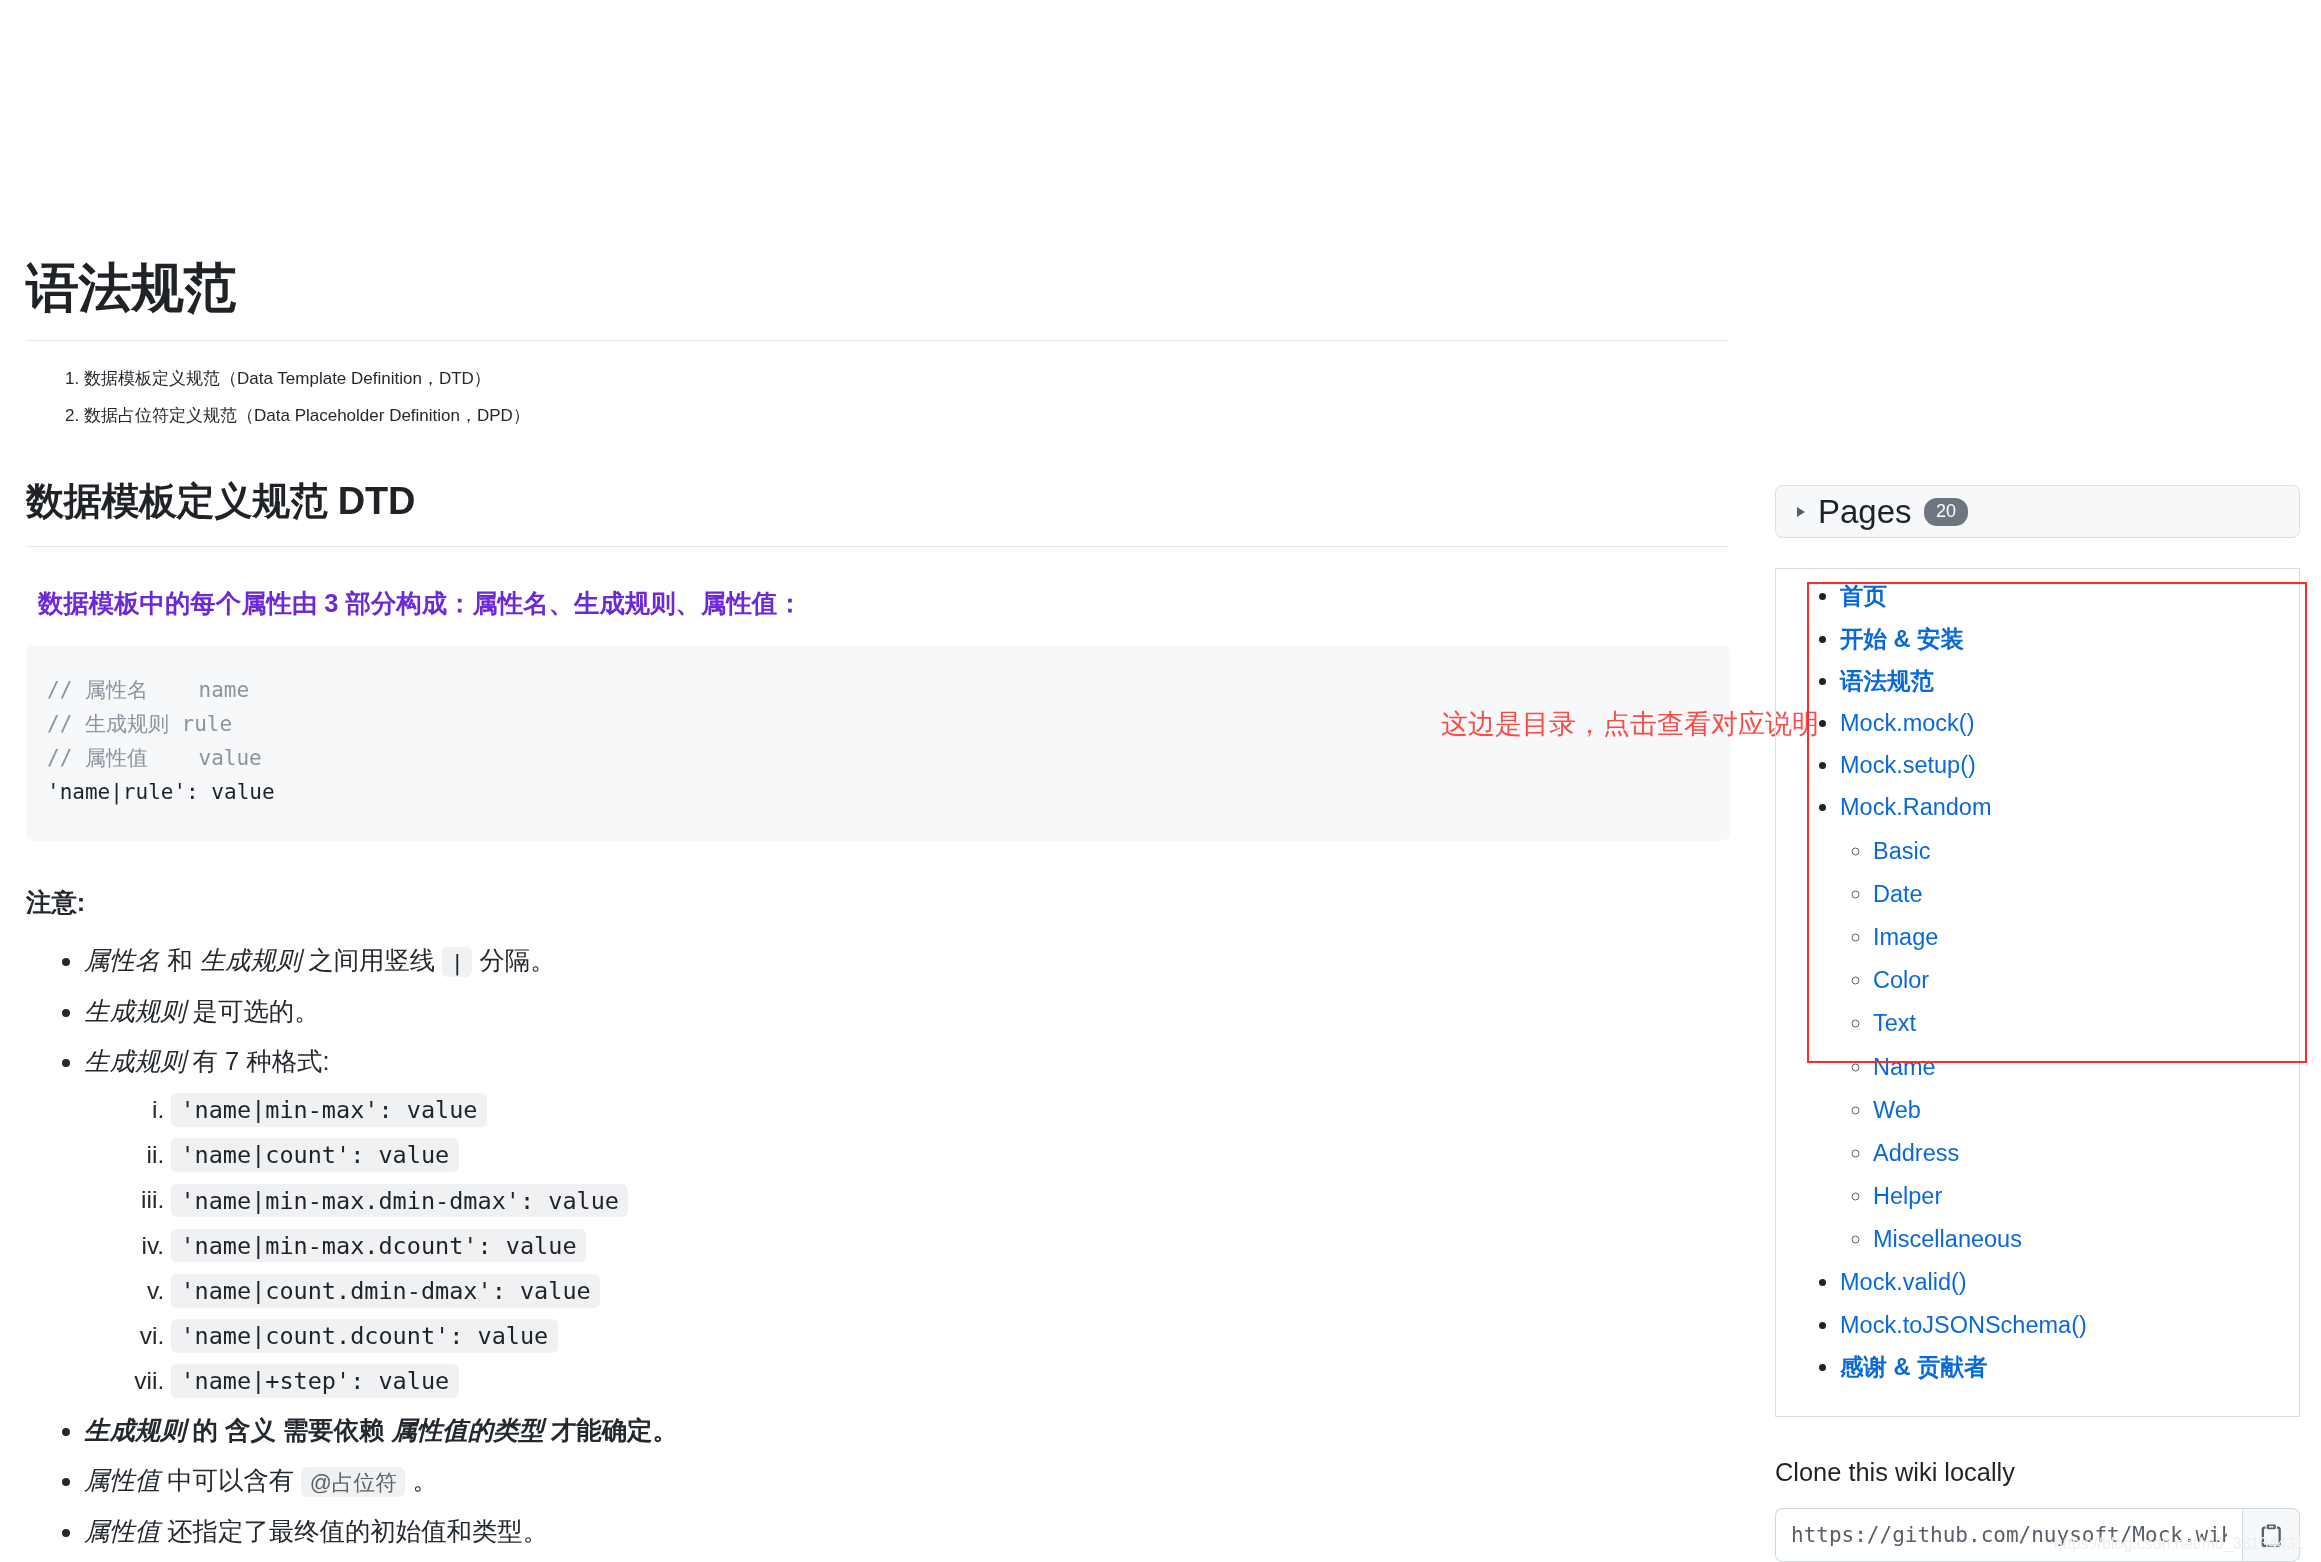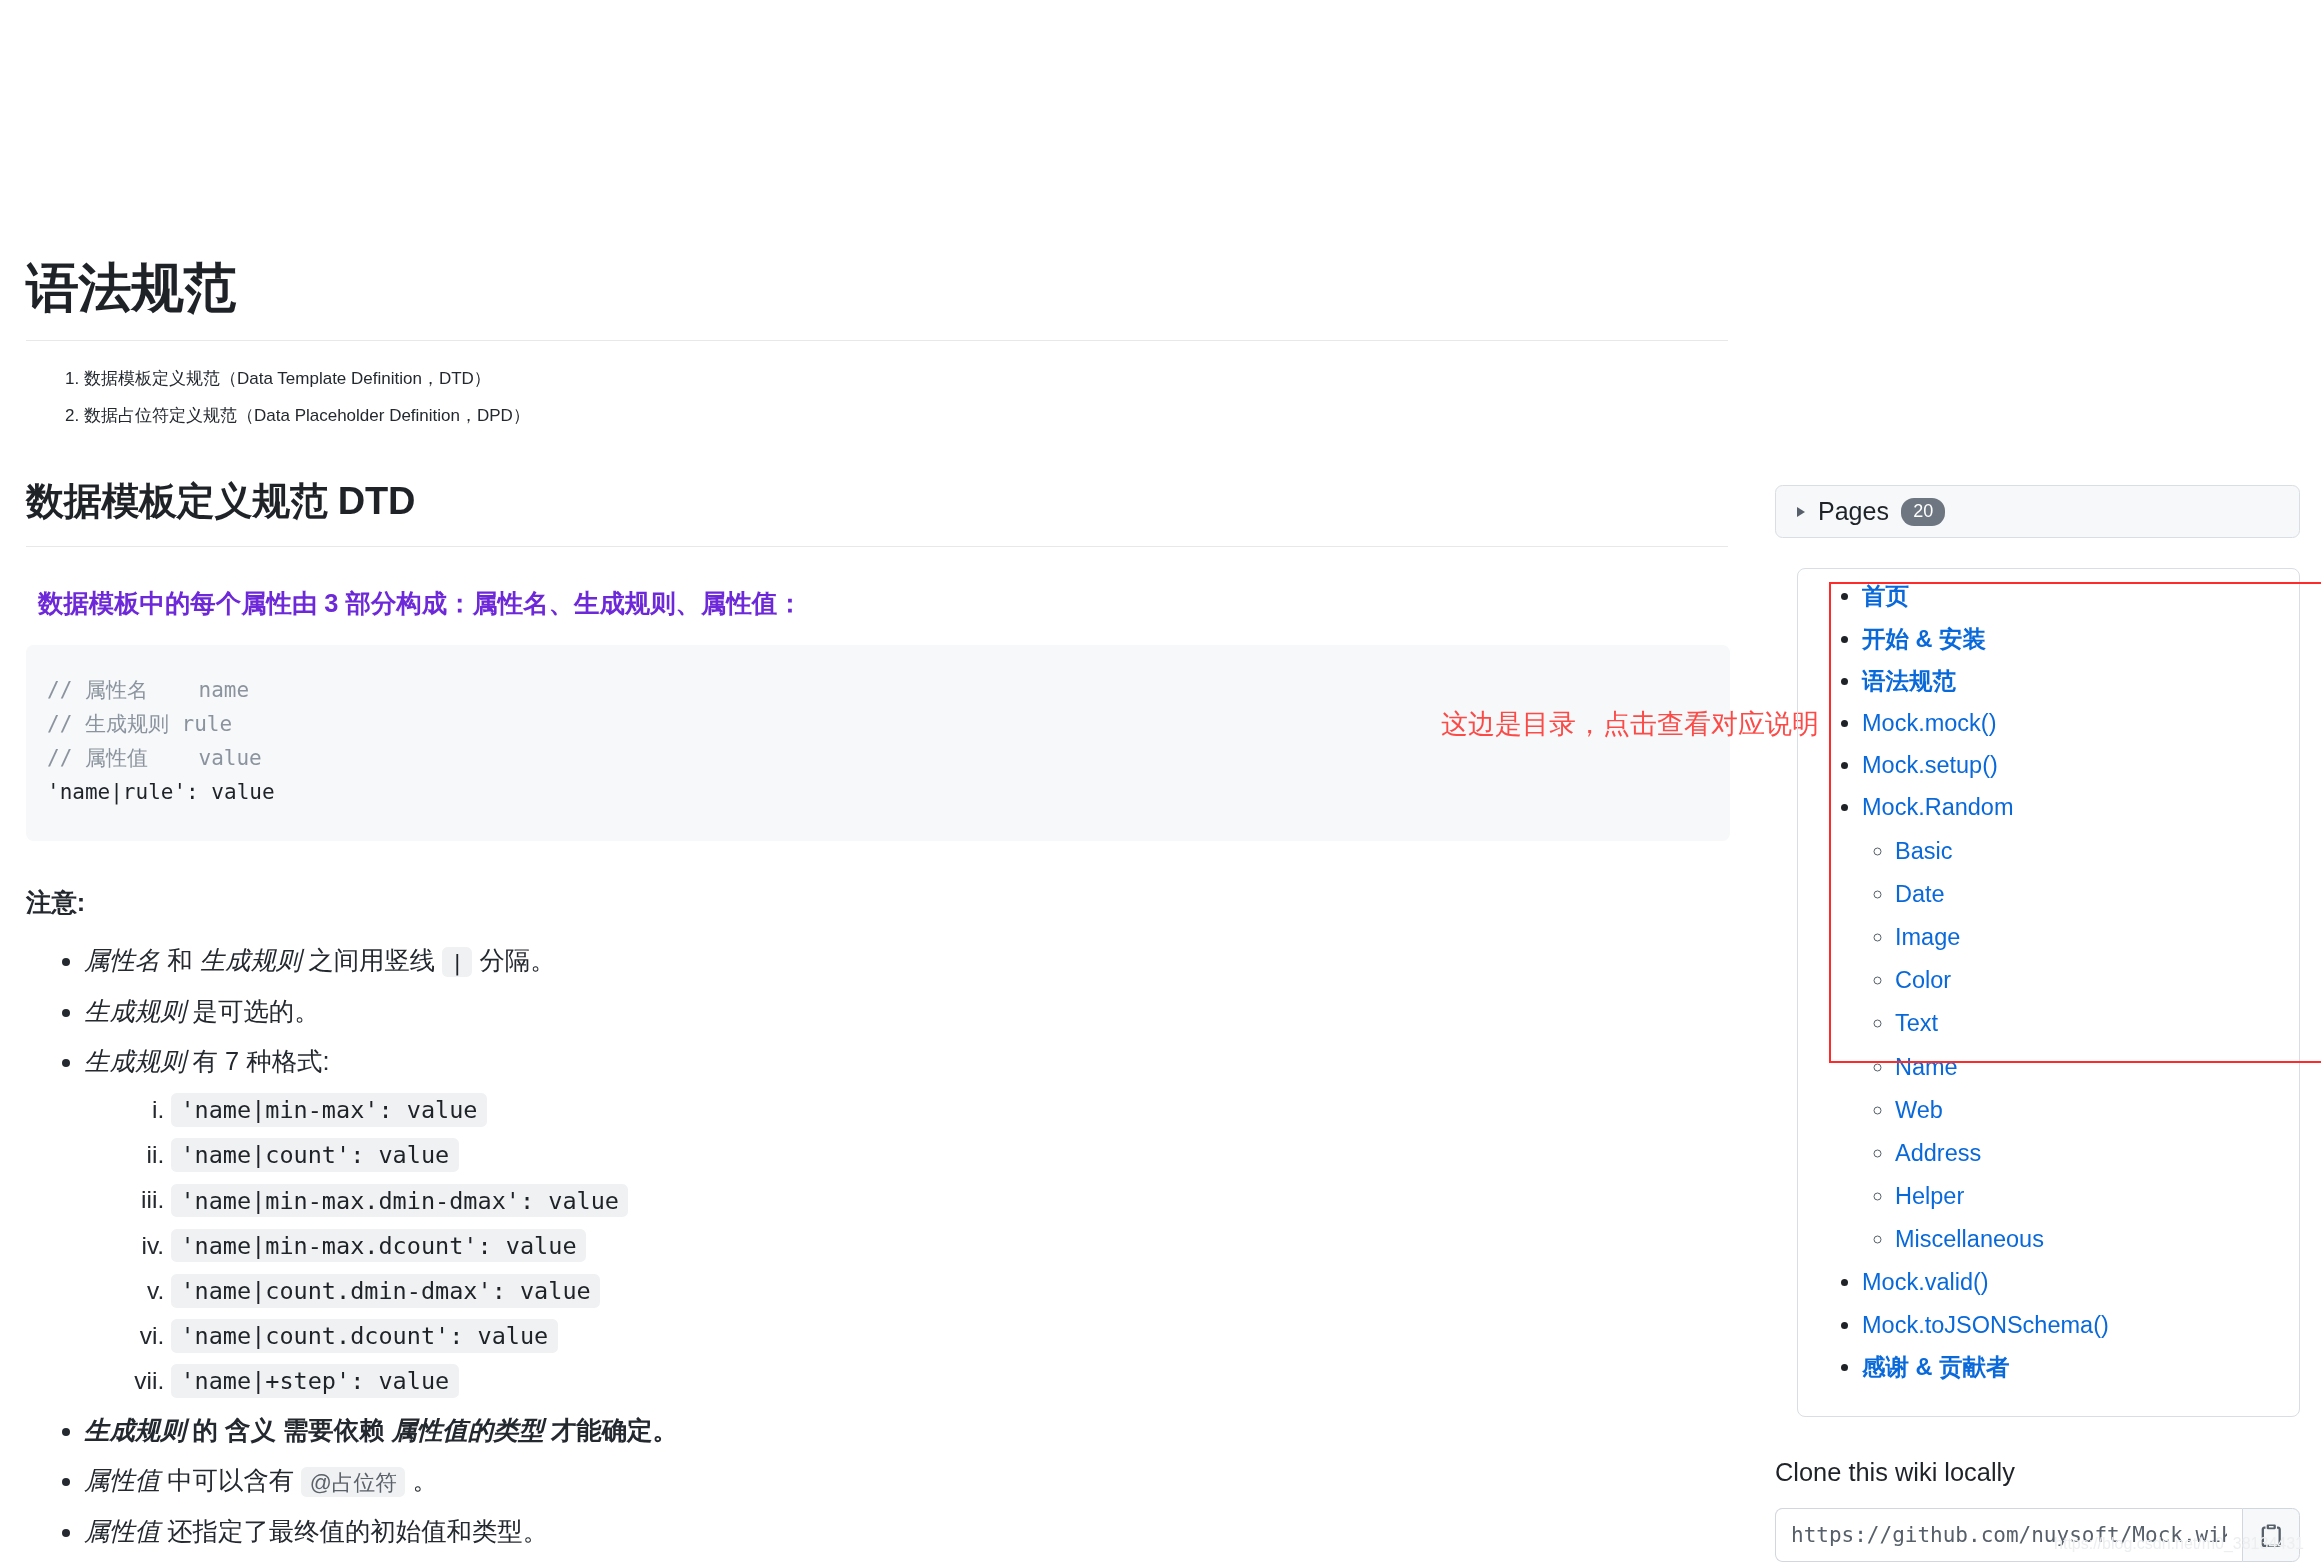--- a/index.html
+++ b/index.html
@@ -159,37 +159,36 @@
     padding: 0 21px;
     margin-bottom: 30px;
   }
   .caret {
     width: 0; height: 0;
     border-left: 8.5px solid #57606a;
     border-top: 5.6px solid transparent;
     border-bottom: 5.6px solid transparent;
     margin-right: 13px;
   }
-  .pages-label { font-size: 25px; font-weight: 400; color: #1f2328; }
+  .pages-label { font-size: 33px; font-weight: 400; color: #1f2328; }
   .pages-badge {
     margin-left: 12.2px;
     background: #6e7781;
     color: #ffffff;
     border-radius: 13px;
     font-size: 18px;
     padding: 2.8px 12.2px 3.8px 12.2px;
     line-height: 1.15;
   }
 
   .nav-card {
     border: 0.9px solid #d8dee4;
-    border-radius: 8px;
+    border-radius: 0;
     padding: 13px 15px 21px 17px;
     position: relative;
-    margin-left: 22px;
   }
   .redbox {
     position: absolute;
     border: 2.8px solid #ff2b2b;
     left: 31px;
     top: 12.2px;
     width: 500px;
     height: 481px;
     pointer-events: none;
   }

